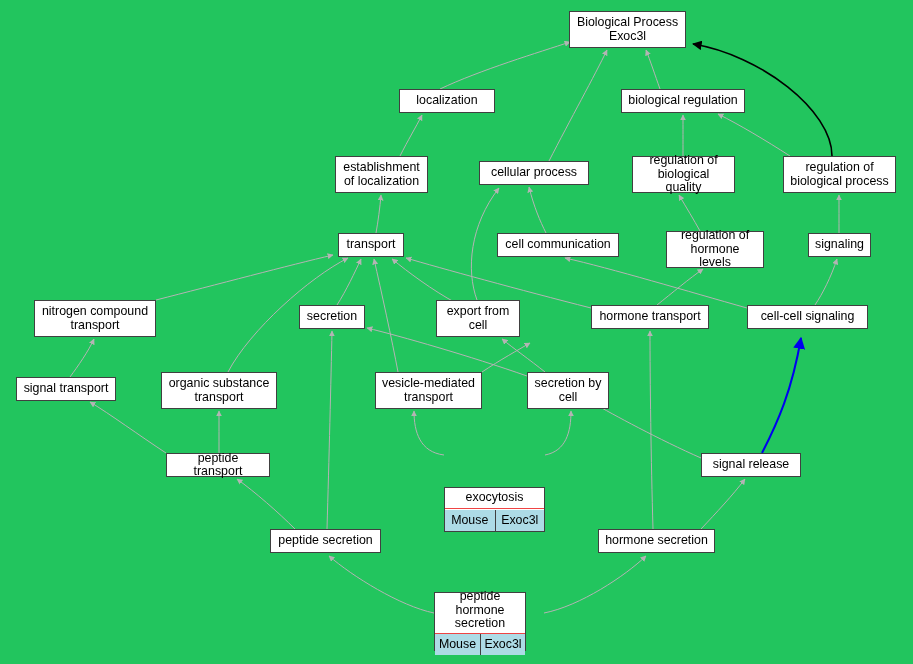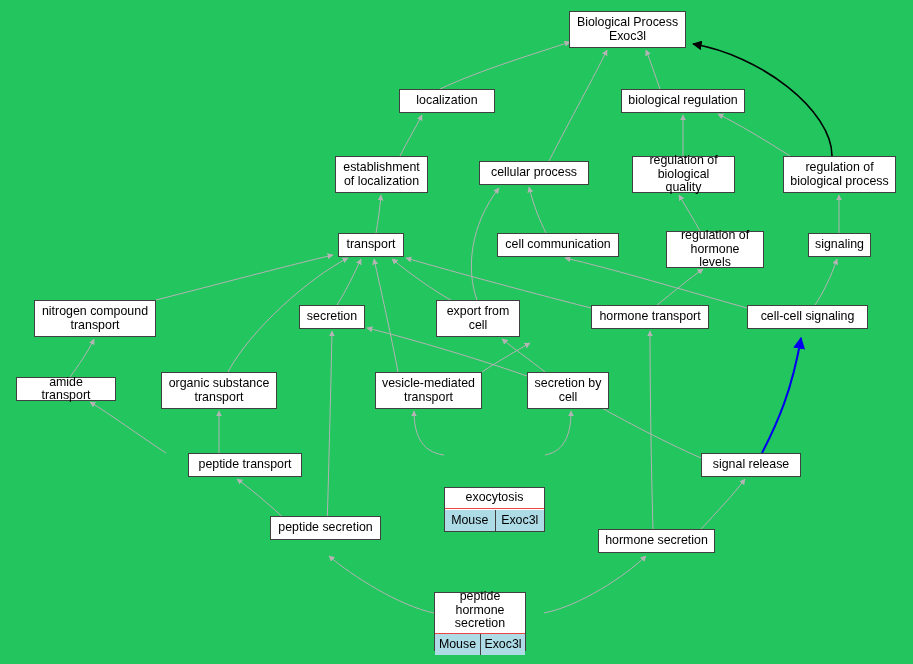--- a/index.html
+++ b/index.html
@@ -178,48 +178,48 @@
         <div class="title">export from
 cell</div>
       </div>
       <div class="node" style="left: 591px; top: 305px; width: 118px; height: 24px;">
         <div class="title">hormone transport</div>
       </div>
       <div class="node" style="left: 747px; top: 305px; width: 121px; height: 24px;">
         <div class="title">cell-cell signaling</div>
       </div>
       <div class="node" style="left: 16px; top: 377px; width: 100px; height: 24px;">
-        <div class="title">amide transport</div>
+        <div class="title">signal transport</div>
       </div>
       <div class="node two-line" style="left: 161px; top: 372px; width: 116px; height: 37px;">
         <div class="title">organic substance
 transport</div>
       </div>
       <div class="node two-line" style="left: 375px; top: 372px; width: 107px; height: 37px;">
         <div class="title">vesicle-mediated
 transport</div>
       </div>
       <div class="node two-line" style="left: 527px; top: 372px; width: 82px; height: 37px;">
         <div class="title">secretion by
 cell</div>
       </div>
       <div class="node" style="left: 444px; top: 443px; width: 101px; height: 45px; margin-top: 44px;">
         <div class="title">exocytosis</div>
         <div class="annot">
           <div class="cell" style="background: rgb(173, 219, 230);">Mouse</div>
           <div class="cell second" style="background: rgb(173, 219, 230);">Exoc3l</div>
         </div>
       </div>
-      <div class="node" style="left: 166px; top: 453px; width: 114px; height: 24px; margin-left: 22px;">
+      <div class="node" style="left: 166px; top: 453px; width: 104px; height: 24px;">
         <div class="title">peptide transport</div>
       </div>
       <div class="node" style="left: 701px; top: 453px; width: 100px; height: 24px;">
         <div class="title">signal release</div>
       </div>
-      <div class="node" style="left: 270px; top: 516px; width: 111px; height: 24px;">
+      <div class="node" style="left: 270px; top: 529px; width: 111px; height: 24px;">
         <div class="title">peptide secretion</div>
       </div>
       <div class="node" style="left: 598px; top: 529px; width: 117px; height: 24px;">
         <div class="title">hormone secretion</div>
       </div>
       <div class="node two-line" style="left: 434px; top: 592px; width: 92px; height: 59px;">
         <div class="title">peptide hormone
 secretion</div>
         <div class="annot">
           <div class="cell" style="background: rgb(173, 219, 230);">Mouse</div>

